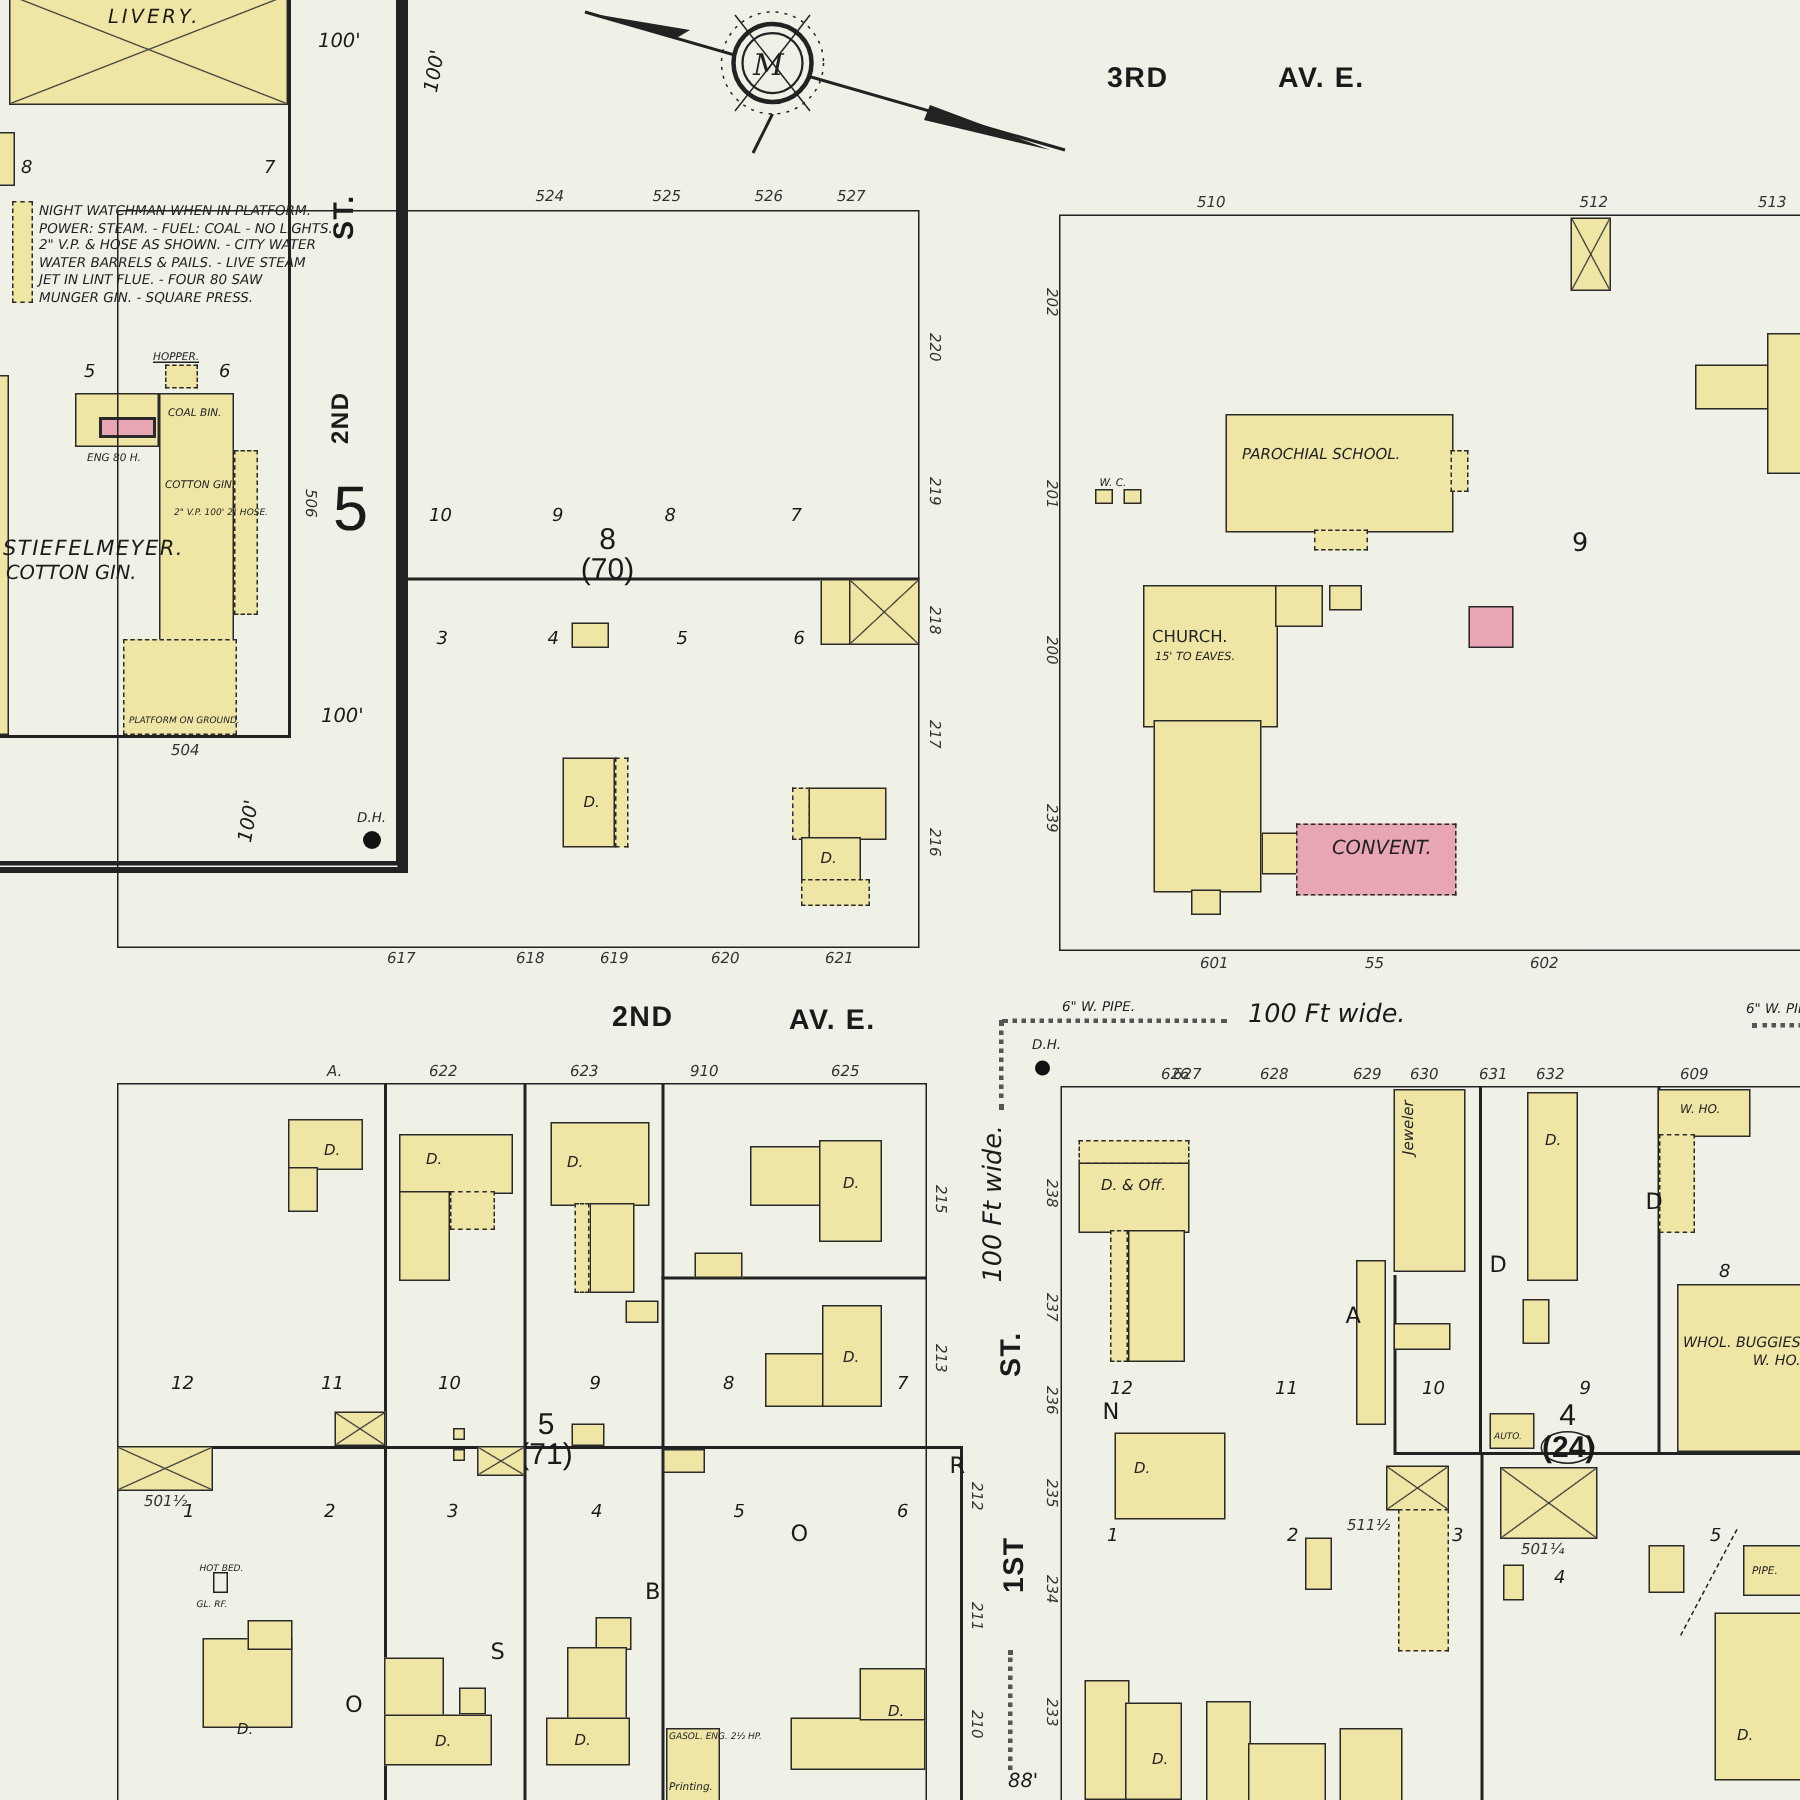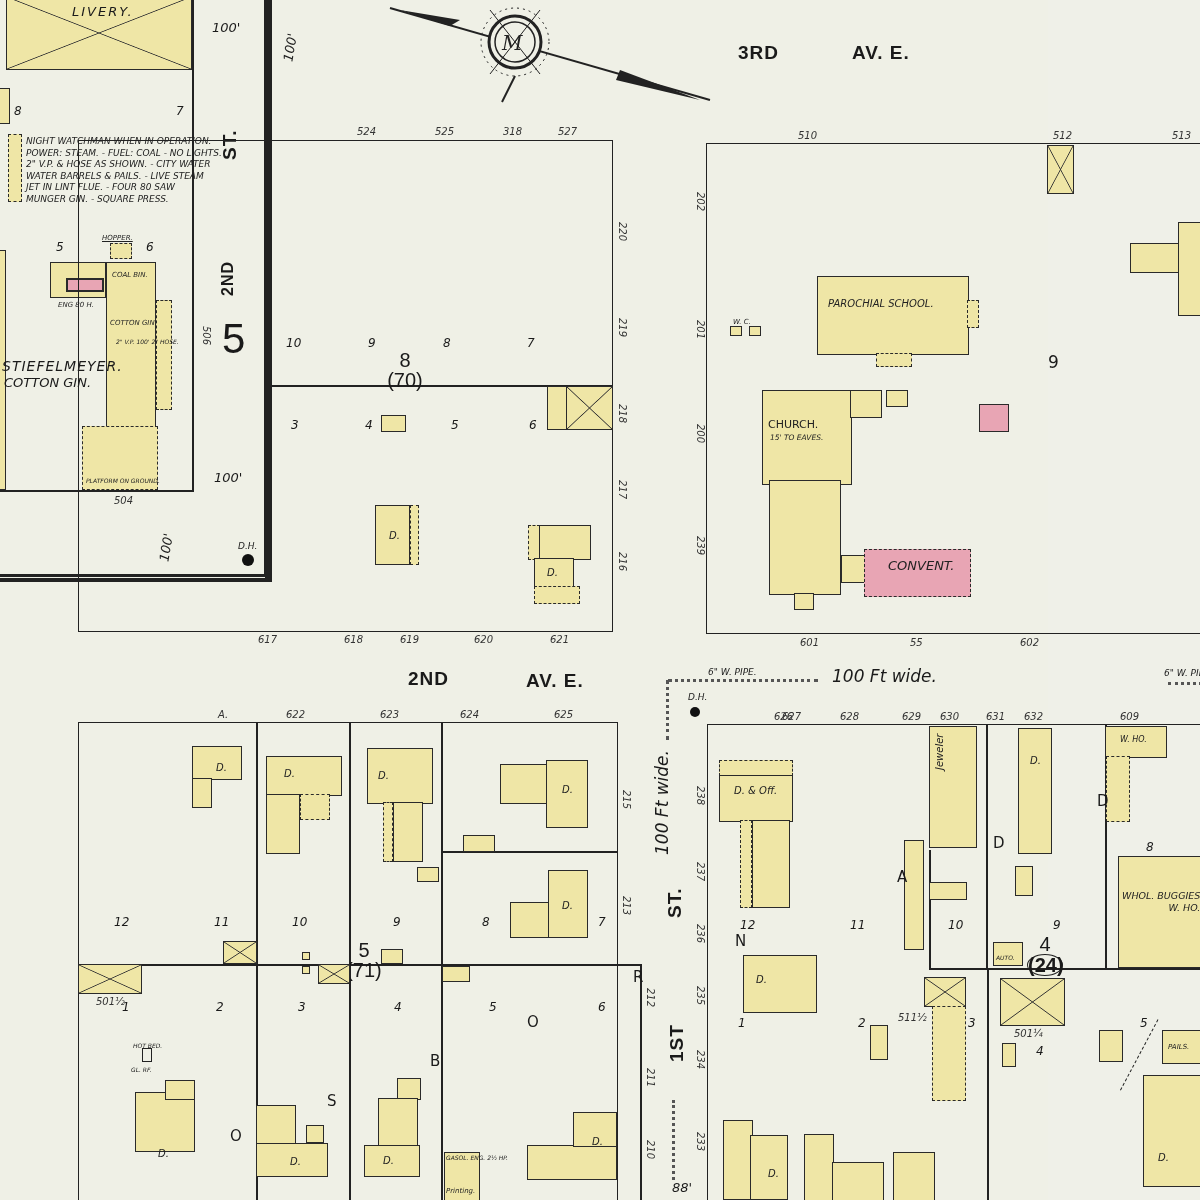--- a/index.html
+++ b/index.html
@@ -39,21 +39,21 @@
   <div class="lbl" style="left:72px; top:4px; font-size:13px; letter-spacing:2px; background:#efe6a6;">LIVERY.</div>
   <div class="line" style="left:192px; top:0; width:1.5px; height:490px;"></div>
   <div class="line" style="left:0; top:490px; width:194px; height:1.5px;"></div>
   <div class="lbl" style="left:212px; top:20px; font-size:13px;">100'</div>
   <div class="lbl" style="left:14px; top:104px;">8</div>
   <div class="lbl" style="left:176px; top:104px;">7</div>
   <div class="bldg" style="left:-4px; top:88px; width:14px; height:36px;"></div>
   <div class="bldg dash" style="left:8px; top:134px; width:14px; height:68px;"></div>
 
   <div class="note" style="left:26px; top:136px;">
-    <div>NIGHT WATCHMAN WHEN IN OPERATION.</div>
+    <div>NIGHT WATCHMAN WHEN IN PLATFORM.</div>
     <div>POWER: STEAM. - FUEL: COAL - NO LIGHTS.</div>
     <div>2" V.P. &amp; HOSE AS SHOWN. - CITY WATER</div>
     <div>WATER BARRELS &amp; PAILS. - LIVE STEAM</div>
     <div>JET IN LINT FLUE. - FOUR 80 SAW</div>
     <div>MUNGER GIN. - SQUARE PRESS.</div>
   </div>
 
   <div class="note" style="left:102px; top:233px; font-size:7px;text-decoration:underline;">HOPPER.</div>
   <div class="bldg dash" style="left:110px; top:243px; width:22px; height:16px;"></div>
   <div class="lbl" style="left:56px; top:240px;">5</div>
@@ -100,21 +100,21 @@
 
   <div class="street" style="left:738px; top:42px;">
     <span>3RD</span>
   </div>
   <div class="street" style="left:852px; top:42px;">AV. E.</div>
 
   <div class="block" style="left:78px; top:140px; width:535px; height:492px;"></div>
   <div class="line" style="left:270px; top:385px; width:343px; height:1.5px;"></div>
   <div class="addr" style="left:357px; top:126px;">524</div>
   <div class="addr" style="left:435px; top:126px;">525</div>
-  <div class="addr" style="left:503px; top:126px;">318</div>
+  <div class="addr" style="left:503px; top:126px;">526</div>
   <div class="addr" style="left:558px; top:126px;">527</div>
   <div class="addr" style="left:258px; top:634px;">617</div>
   <div class="addr" style="left:344px; top:634px;">618</div>
   <div class="addr" style="left:400px; top:634px;">619</div>
   <div class="addr" style="left:474px; top:634px;">620</div>
   <div class="addr" style="left:550px; top:634px;">621</div>
   <div class="addr v" style="left:628px; top:222px;">220</div>
   <div class="addr v" style="left:628px; top:318px;">219</div>
   <div class="addr v" style="left:628px; top:404px;">218</div>
   <div class="addr v" style="left:628px; top:480px;">217</div>
@@ -201,21 +201,21 @@
   <div class="block" style="left:78px; top:722px; width:540px; height:500px;"></div>
   <div class="line" style="left:256px; top:722px; width:1.5px; height:480px;"></div>
   <div class="line" style="left:349px; top:722px; width:1.5px; height:480px;"></div>
   <div class="line" style="left:441px; top:722px; width:1.5px; height:480px;"></div>
   <div class="line" style="left:441px; top:851px; width:177px; height:1.5px;"></div>
   <div class="line" style="left:78px; top:964px; width:562px; height:1.5px;"></div>
   <div class="line" style="left:640px; top:964px; width:1.5px; height:240px;"></div>
   <div class="addr" style="left:218px; top:709px;">A.</div>
   <div class="addr" style="left:286px; top:709px;">622</div>
   <div class="addr" style="left:380px; top:709px;">623</div>
-  <div class="addr" style="left:460px; top:709px;">624</div>
+  <div class="addr" style="left:460px; top:709px;">910</div>
   <div class="addr" style="left:554px; top:709px;">625</div>
   <div class="addr v" style="left:632px; top:790px;">215</div>
   <div class="addr v" style="left:632px; top:896px;">213</div>
   <div class="addr v" style="left:656px; top:988px;">212</div>
   <div class="addr v" style="left:656px; top:1068px;">211</div>
   <div class="addr v" style="left:656px; top:1140px;">210</div>
 
   <div class="lbl" style="left:114px; top:915px;">12</div>
   <div class="lbl" style="left:214px; top:915px;">11</div>
   <div class="lbl" style="left:292px; top:915px;">10</div>
@@ -348,21 +348,21 @@
   <div class="bldg" style="left:1118px; top:856px; width:90px; height:112px;"></div>
   <div class="bldgtxt" style="left:1122px; top:890px; font-size:9.5px; text-align:right; line-height:12px;">
     <div>WHOL. BUGGIES</div>
     <div>W. HO.</div>
   </div>
   <div class="bldg x" style="left:1000px; top:978px; width:65px; height:48px;"></div>
   <div class="addr" style="left:1014px; top:1028px;">501¼</div>
   <div class="bldg" style="left:1002px; top:1043px; width:14px; height:24px;"></div>
   <div class="bldg" style="left:1099px; top:1030px; width:24px; height:32px;"></div>
   <div class="bldg" style="left:1162px; top:1030px; width:48px; height:34px;"></div>
-  <div class="note" style="left:1168px; top:1042px; font-size:7px;">PAILS.</div>
+  <div class="note" style="left:1168px; top:1042px; font-size:7px;">PIPE.</div>
   <div class="bldg" style="left:1143px; top:1075px; width:70px; height:112px;"></div>
   <div class="bldgtxt" style="left:1158px; top:1152px;">D.</div>
   <div class="abs" style="left:1120px; top:1090px; width:80px; border-top:1.5px dashed #222; transform:rotate(-62deg); transform-origin:left top;"></div>
 
   <div class="bldg x" style="left:924px; top:977px; width:42px; height:30px;"></div>
   <div class="addr" style="left:898px; top:1012px;">511½</div>
   <div class="bldg dash" style="left:932px; top:1006px; width:34px; height:95px;"></div>
   <div class="bldg" style="left:870px; top:1025px; width:18px; height:35px;"></div>
   <div class="bldg" style="left:723px; top:1120px; width:30px; height:80px;"></div>
   <div class="bldg" style="left:750px; top:1135px; width:38px; height:65px;"></div>

